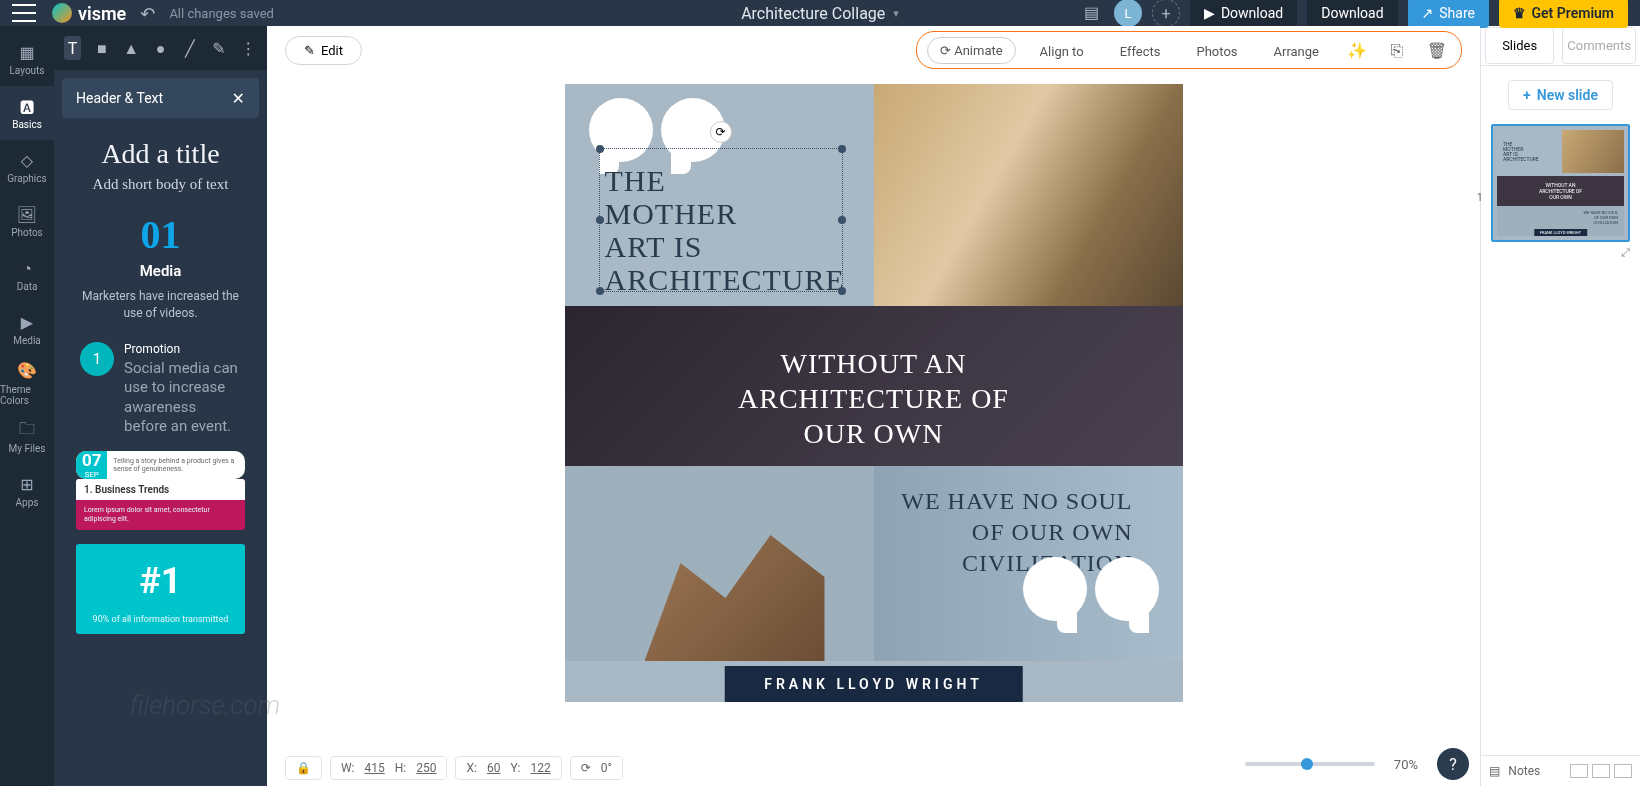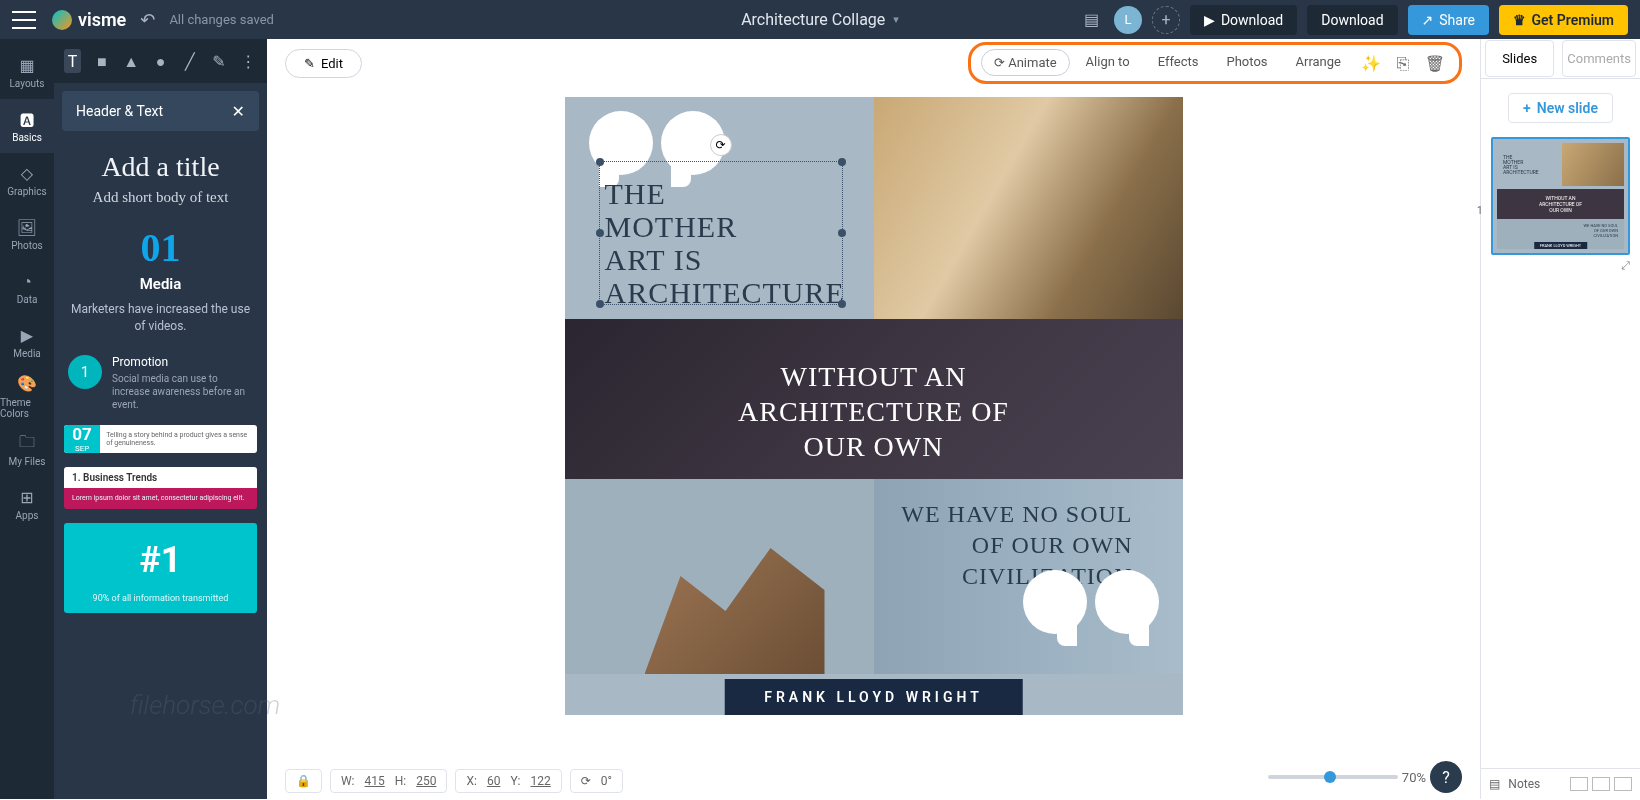--- a/index.html
+++ b/index.html
@@ -1,17 +1,17 @@
 <!DOCTYPE html>
 <html><head>
 <meta charset="utf-8">
 <style>
 *{margin:0;padding:0;box-sizing:border-box;font-family:-apple-system,BlinkMacSystemFont,"Segoe UI",Roboto,sans-serif}
 body{background:#fff;overflow:hidden;width:1640px;height:800px;position:relative}
-.topbar{height:39px;background:#293647;display:flex;align-items:center;color:#fff;padding:0 12px;position:relative}
+.topbar{height:26px;background:#293647;display:flex;align-items:center;color:#fff;padding:0 12px;position:relative}
 .hamburger{width:24px;height:18px;display:flex;flex-direction:column;justify-content:space-between;margin-right:16px;cursor:pointer}
 .hamburger span{height:2px;background:#fff;width:100%}
 .logo{display:flex;align-items:center;gap:6px;font-weight:600;font-size:18px}
 .logo-icon{width:20px;height:20px;background:linear-gradient(135deg,#00c4cc,#f7941d);border-radius:50%}
 .undo-icon{margin-left:14px;font-size:18px;color:#aab4c1;cursor:pointer}
 .saved{margin-left:14px;color:#8a96a8;font-size:13px}
 .title-center{position:absolute;left:50%;transform:translateX(-50%);font-size:16px;color:#e0e6ed;display:flex;align-items:center;gap:8px}
 .title-center .chev{font-size:11px;color:#8a96a8}
 .top-right{margin-left:auto;display:flex;align-items:center;gap:10px}
 .avatar{width:28px;height:28px;border-radius:50%;background:#7cb4d4;display:flex;align-items:center;justify-content:center;font-size:13px;color:#fff}
@@ -29,46 +29,46 @@
 .leftnav-item.active{background:#293647;color:#fff}
 .leftnav-icon{width:20px;height:20px;display:flex;align-items:center;justify-content:center;font-size:16px}
 
 .sidepanel{width:213px;background:#293647;display:flex;flex-direction:column;color:#fff}
 .tool-row{height:44px;background:#1e2936;display:flex;align-items:center;padding:0 10px;gap:12px}
 .tool-row .tool{width:24px;height:24px;display:flex;align-items:center;justify-content:center;color:#aab4c1;cursor:pointer;border-radius:3px}
 .tool-row .tool.active{background:#3a4759;color:#fff}
 .panel-header{height:40px;background:#34475c;display:flex;align-items:center;justify-content:space-between;padding:0 14px;margin:8px 8px 0;border-radius:4px}
 .panel-header-text{font-size:14px}
 .panel-close{font-size:16px;cursor:pointer}
-.panel-body{padding:12px 10px;overflow-y:auto;flex:1}
+.panel-body{padding:12px 22px;overflow-y:auto;flex:1}
 .ptitle{font-size:28px;font-weight:400;text-align:center;color:#f0f3f7;margin:8px 0 6px;font-family:Georgia,serif}
 .psub{text-align:center;color:#d0d7e0;font-size:15px;margin-bottom:18px;font-family:Georgia,serif}
 .pnum{color:#0ea5e9;font-size:40px;text-align:center;font-weight:700;font-family:Georgia,serif}
 .pmedia{text-align:center;font-size:15px;font-weight:600;margin-top:4px}
 .pdesc{text-align:center;font-size:12px;color:#b8c2d0;margin:8px 4px 16px;line-height:1.4}
 .promo-row{display:flex;gap:10px;align-items:flex-start;padding:4px 4px 14px}
 .promo-badge{width:34px;height:34px;background:#00b5bc;border-radius:50%;display:flex;align-items:center;justify-content:center;font-size:15px;flex-shrink:0}
 .promo-text h4{font-size:12px;font-weight:400;margin-bottom:3px}
-.promo-text p{font-size:10px;color:#9aa5b5;line-height:1.3}
-.card{background:#fff;border-radius:3px;margin-bottom:14px;display:flex;overflow:hidden;height:28px}
+.promo-text p{font-size:15px;color:#9aa5b5;line-height:1.3}
+.card{background:#fff;border-radius:10px;margin-bottom:0;display:flex;overflow:hidden;height:28px}
 .card-date{background:#00c4cc;color:#fff;width:48px;display:flex;flex-direction:column;align-items:center;justify-content:center}
 .card-date .d{font-size:17px;font-weight:700}
 .card-date .m{font-size:8px}
 .card-txt{font-size:7px;color:#666;padding:6px;line-height:1.2}
 .trend-card{background:#be185d;border-radius:3px;margin-bottom:14px;overflow:hidden}
 .trend-head{background:#fff;color:#333;font-size:10px;font-weight:600;padding:5px 8px}
 .trend-body{font-size:7px;color:#e0f7f8;padding:6px 8px;line-height:1.3}
 .hash-card{background:#00c4cc;border-radius:3px;padding:16px 10px 10px;text-align:center}
 .hash-card .h{font-size:36px;font-weight:700;color:#fff}
 .hash-card .ht{font-size:9px;color:#e0f7f8;margin-top:12px}
 
 .canvas-area{flex:1;background:#fff;position:relative;display:flex;flex-direction:column}
 .canvas-toolbar{height:48px;display:flex;align-items:center;padding:0 18px;gap:10px}
 .edit-btn{border:1px solid #d0d5dd;border-radius:16px;padding:6px 18px;font-size:13px;background:#fff;cursor:pointer;display:flex;align-items:center;gap:6px}
-.right-tools{margin-left:auto;display:flex;align-items:flex-start;gap:4px;border:3px solid #f97316;border-radius:18px;padding:4px 10px}
+.right-tools{margin-left:auto;display:flex;align-items:flex-end;gap:12px;border:1px solid #f97316;border-radius:18px;padding:4px 10px}
 .rt-item{padding:5px 12px;font-size:13px;color:#555;cursor:pointer;border-radius:14px}
 .rt-item.active{border:1px solid #c8cdd6}
 .rt-icon{width:28px;height:28px;display:flex;align-items:center;justify-content:center;color:#666;cursor:pointer}
 
 .canvas-wrap{flex:1;overflow:auto;display:flex;justify-content:center;padding:10px 0 40px}
 .slide{width:618px;height:618px;background:#a8b8c4;position:relative}
 .cell{position:absolute;overflow:hidden}
 .c1{left:0;top:0;width:50%;height:222px;background:#a8b8c4}
 .c2{left:50%;top:0;width:50%;height:222px;background:linear-gradient(120deg,#c9a874 0%,#e0c9a4 40%,#8a6f4a 70%,#5a4832 100%)}
 .c3{left:0;top:222px;width:100%;height:160px;background:linear-gradient(135deg,#2a2530 0%,#3d3642 50%,#4a4150 100%)}
@@ -84,21 +84,21 @@
 .txt2{position:absolute;width:100%;top:40px;text-align:center;font-size:28px;color:#fff;letter-spacing:1px;line-height:1.25;font-family:Georgia,serif}
 .txt3{position:absolute;right:50px;top:20px;text-align:right;font-size:24px;color:#2a3b4d;letter-spacing:1px;line-height:1.3;font-family:Georgia,serif}
 .author-bar{position:absolute;bottom:0;left:50%;transform:translateX(-50%);background:#1a2942;color:#fff;padding:10px 40px;font-size:14px;letter-spacing:4px;font-weight:600}
 .sel-box{position:absolute;border:1px dotted #3a5068;pointer-events:none}
 .sel-handle{position:absolute;width:8px;height:8px;background:#3a5068;border-radius:50%}
 .rot-handle{position:absolute;left:50%;top:-28px;transform:translateX(-50%);width:22px;height:22px;background:#fff;border:1px solid #ccc;border-radius:50%;display:flex;align-items:center;justify-content:center;font-size:12px}
 
 .status-bar{position:absolute;bottom:6px;left:18px;display:flex;align-items:center;gap:8px;font-size:12px;color:#666}
 .status-bar .sg{border:1px solid #e0e4ea;border-radius:4px;padding:4px 10px;display:flex;gap:10px}
 .status-bar .u{text-decoration:underline}
-.zoom-area{position:absolute;bottom:6px;right:18px;display:flex;align-items:center;gap:4px}
+.zoom-area{position:absolute;bottom:6px;right:11px;display:flex;align-items:center;gap:19px}
 .zoom-slider{width:130px;height:4px;background:#d0d5dd;border-radius:2px;position:relative}
 .zoom-slider::after{content:"";position:absolute;left:56px;top:-4px;width:12px;height:12px;background:#3498db;border-radius:50%}
 .zoom-pct{font-size:13px;color:#666}
 .help-btn{width:32px;height:32px;background:#2a3b4d;border-radius:50%;color:#fff;display:flex;align-items:center;justify-content:center;font-size:16px;cursor:pointer}
 
 .rightpanel{width:160px;border-left:1px solid #e0e4ea;display:flex;flex-direction:column}
 .rtabs{height:40px;display:flex;border-bottom:1px solid #e0e4ea;align-items:center}
 .rtab{flex:1;text-align:center;font-size:13px;padding:10px 4px;cursor:pointer;border:1px solid #e0e4ea;border-radius:4px;margin:4px}
 .rtab.inactive{color:#aaa}
 .newslide{margin:14px auto;color:#3498db;font-size:14px;font-weight:600;cursor:pointer;display:flex;align-items:center;gap:6px;border:1px solid #e0e4ea;border-radius:4px;padding:6px 14px}

